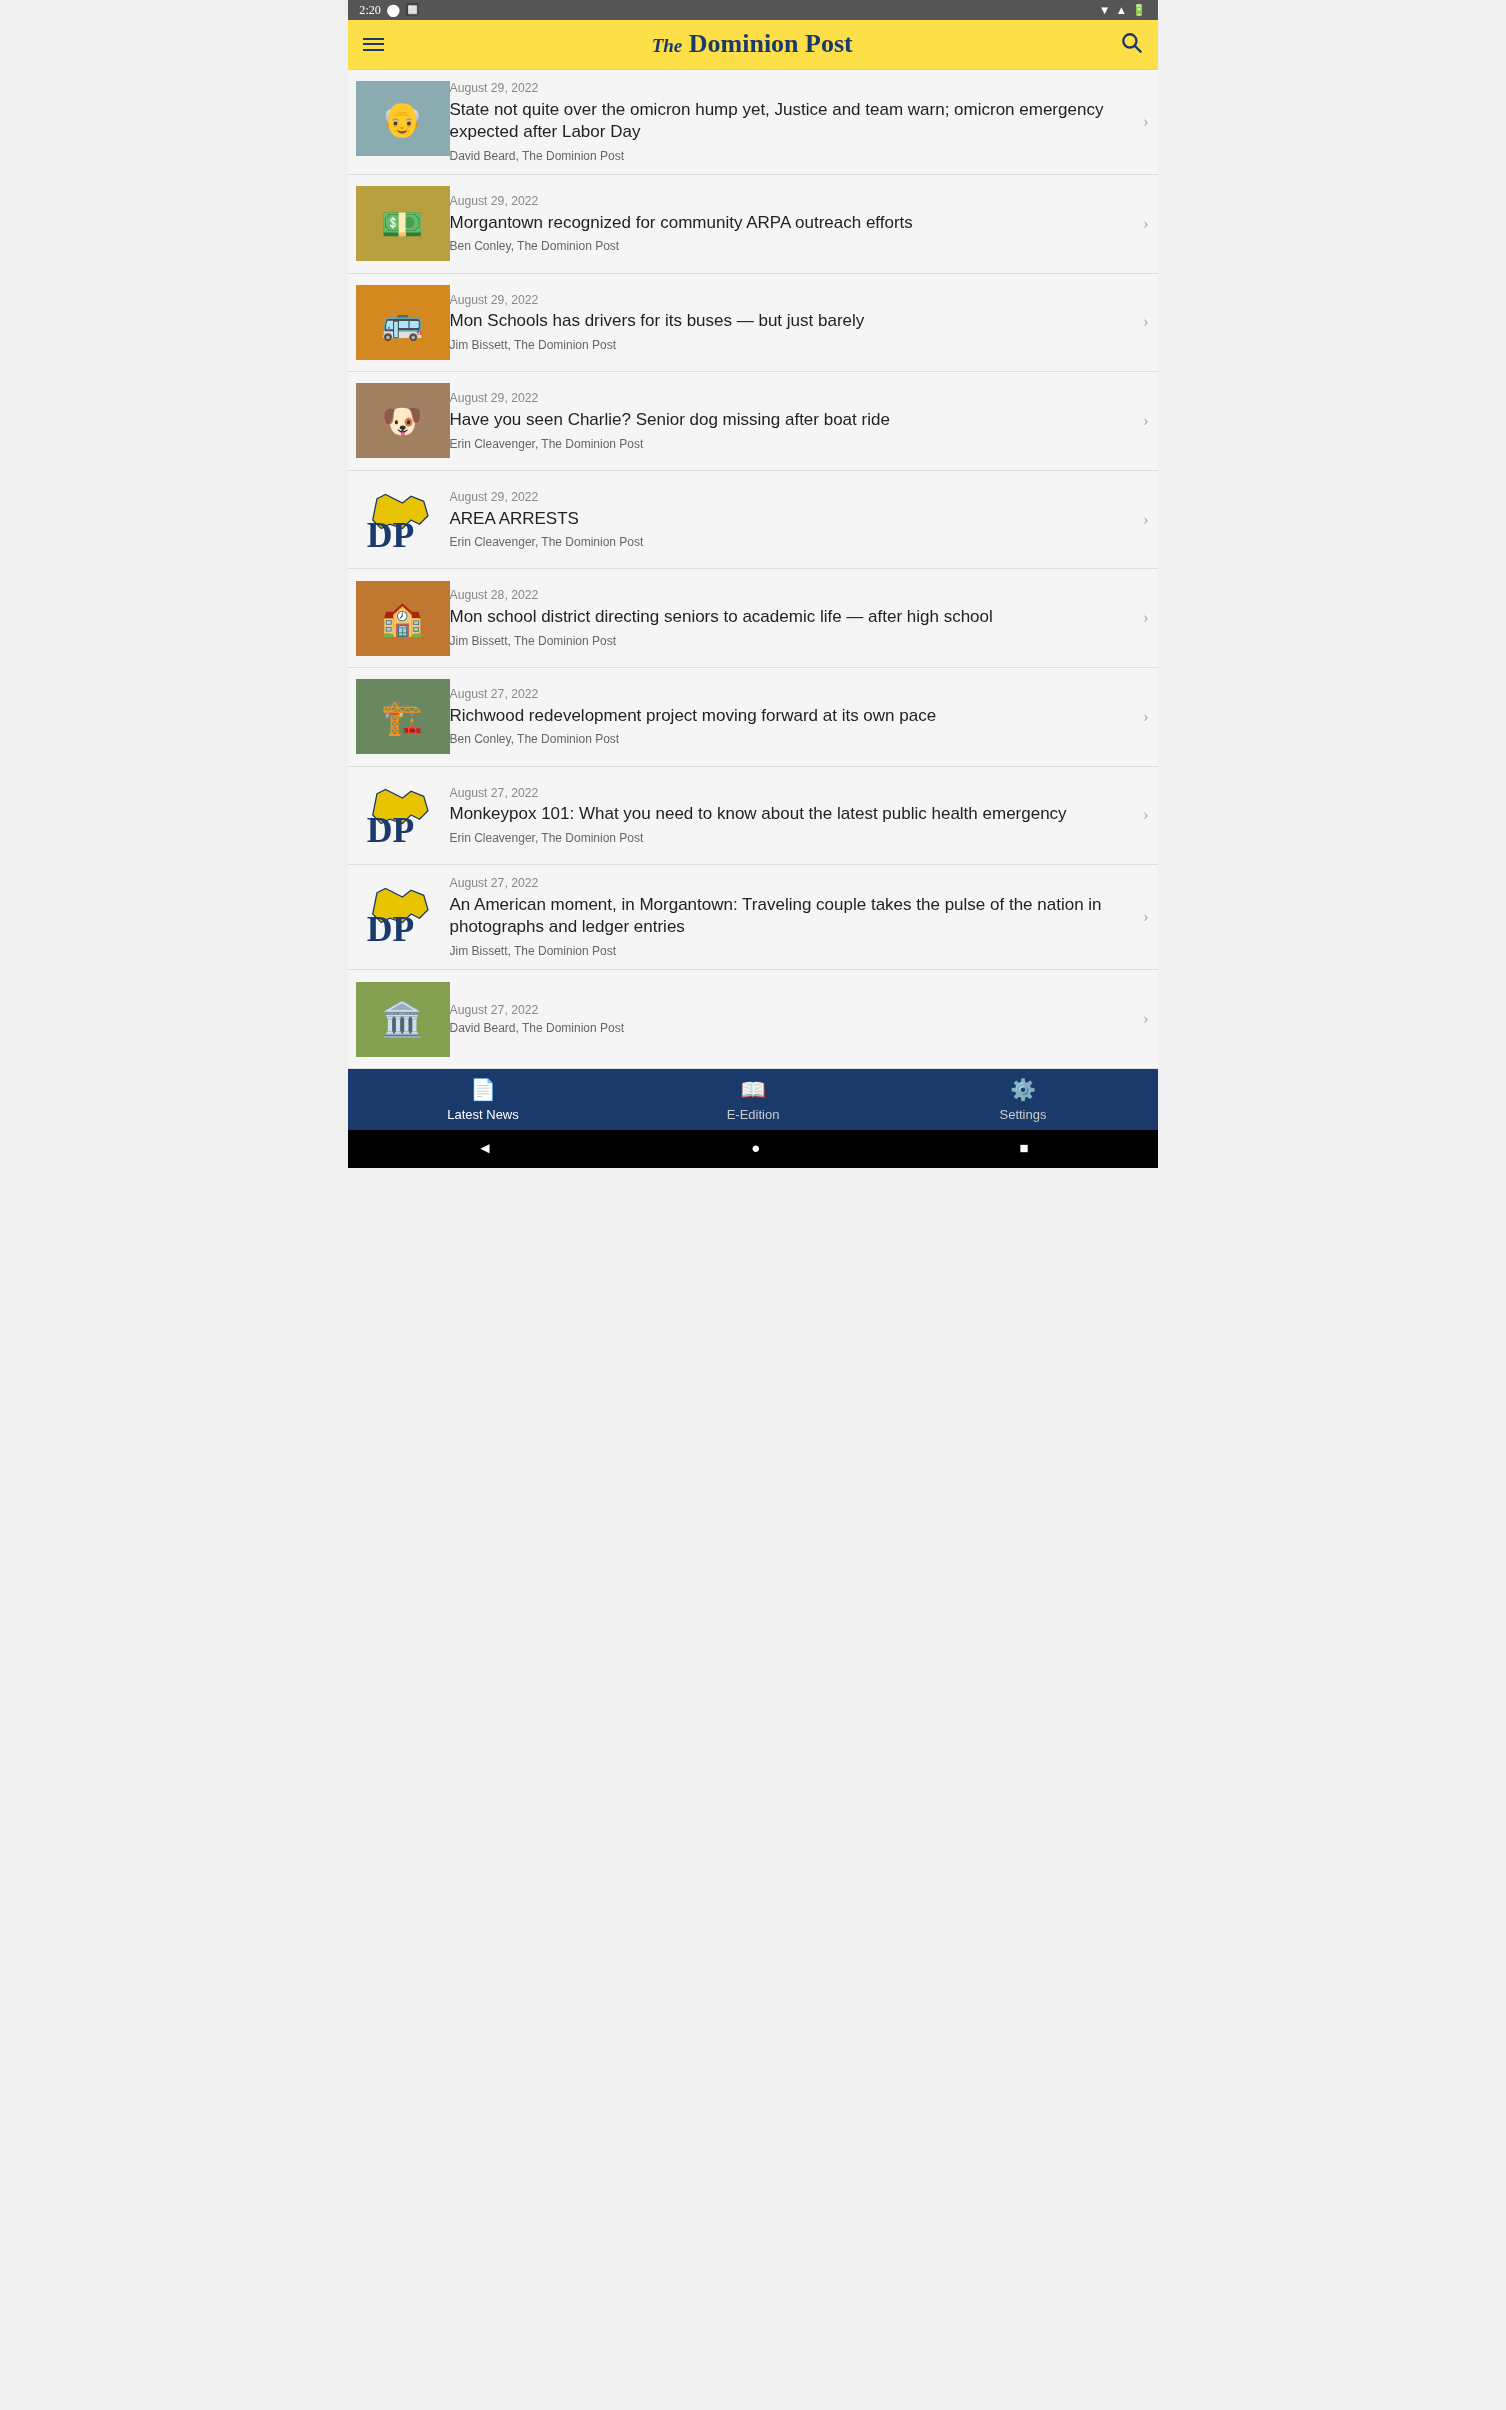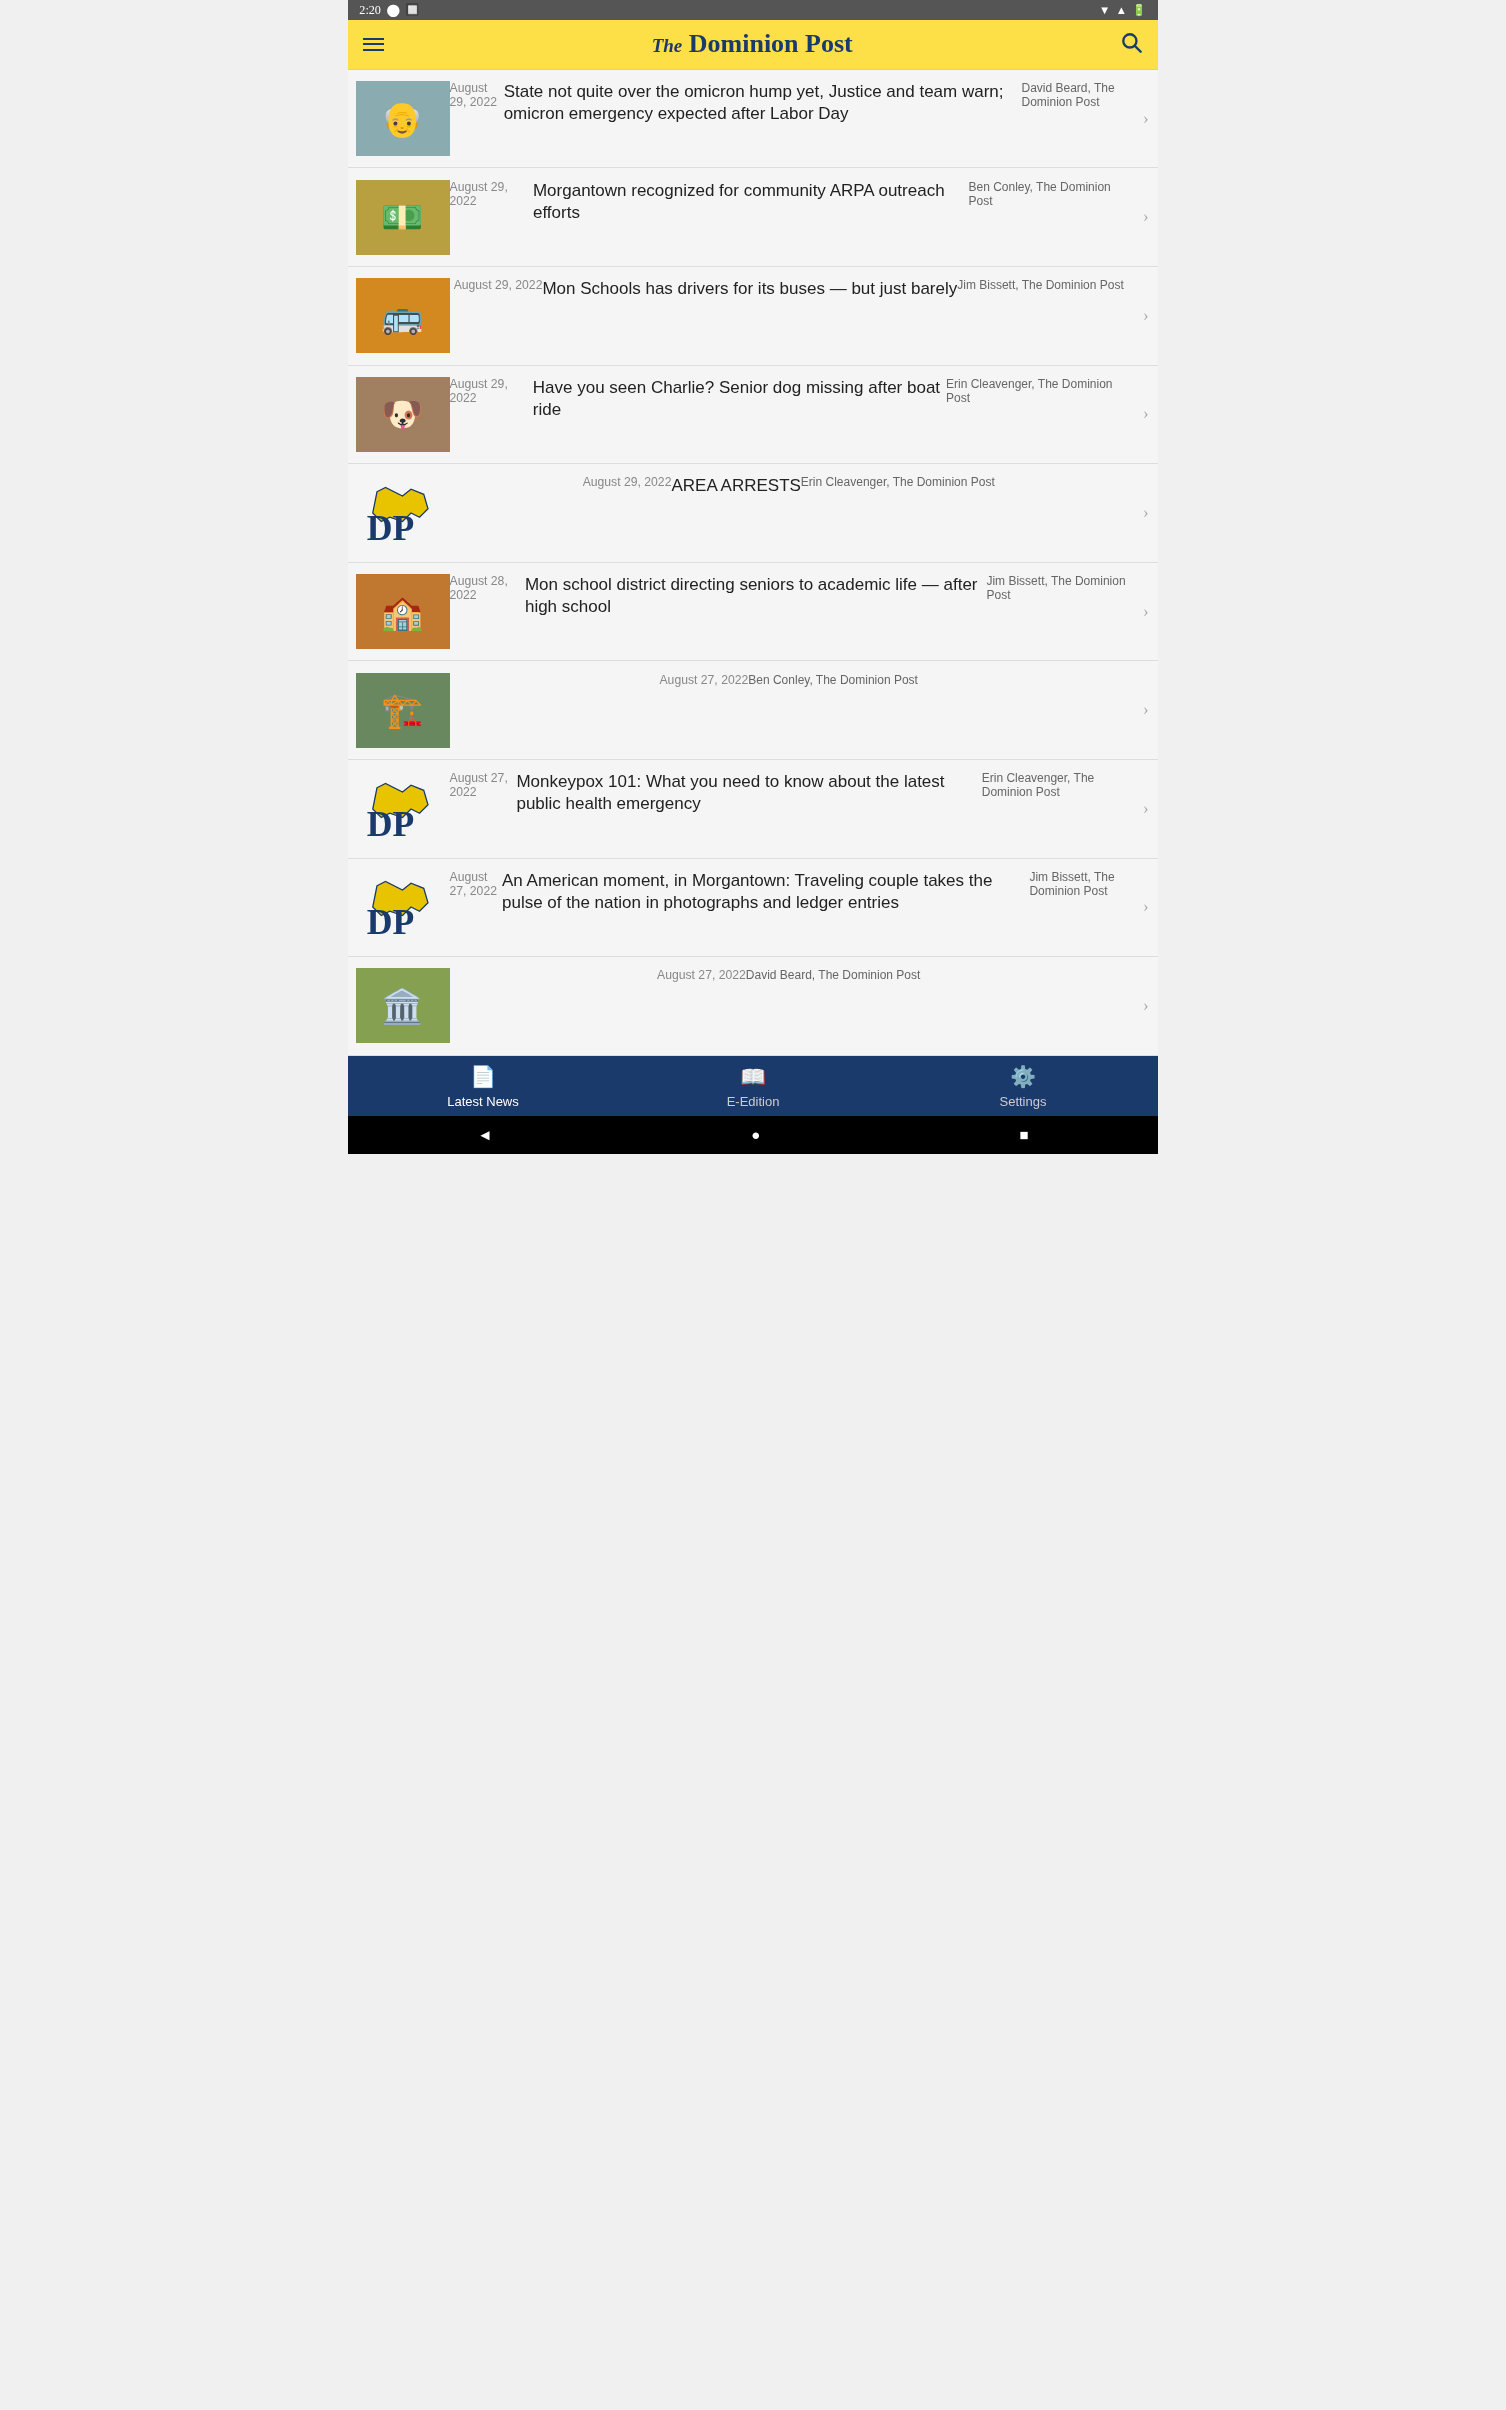--- a/index.html
+++ b/index.html
@@ -52,21 +52,21 @@
     .news-list { background: #f0f0f0; }
     .news-item {
       display: flex;
       align-items: stretch;
       background: #f5f5f5;
       border-bottom: 0.9px solid #ddd;
       padding: 11.3px 7.5px;
       cursor: pointer;
       position: relative;
     }
-    .news-content { flex: 1; display: flex; flex-direction: row; justify-content: center; padding-right: 22.6px; }
+    .news-content { flex: 1; display: flex; flex-direction: column; justify-content: center; padding-right: 22.6px; }
     .news-date { color: #888; font-size: 12.2px; font-family: Arial, sans-serif; margin-bottom: 3.8px; }
     .news-title { color: #222; font-size: 17px; font-family: Arial, sans-serif; line-height: 1.3; font-weight: 500; margin-bottom: 5.6px; }
     .news-author { color: #666; font-size: 12px; font-family: Arial, sans-serif; }
     .chevron {
       position: absolute;
       right: 9.4px;
       top: 50%;
       transform: translateY(-50%);
       color: #aaa;
       font-size: 17px;
@@ -229,20 +229,21 @@
       <div class="news-author">Jim Bissett, The Dominion Post</div>
     </div>
     <span class="chevron">›</span>
   </div>
     <div class="news-item">
     <div class="thumb-img" style="background:#6a8860; width:94px; height:75px; flex-shrink:0;">
     <span style="font-size:34px;">🏗️</span>
   </div>
     <div class="news-content">
       <div class="news-date">August 27, 2022</div>
+      <div class="news-title">Richwood redevelopment project moving forward at its own pace</div>
       <div class="news-author">Ben Conley, The Dominion Post</div>
     </div>
     <span class="chevron">›</span>
   </div>
     <div class="news-item">
     <div class="thumb-img dp-logo">
         <svg class="dp-svg" viewBox="0 0 100 80" xmlns="http://www.w3.org/2000/svg" style="font-size:32px">
     <rect width="100" height="80" fill="transparent"></rect>
 
     <path d="M20,15 L30,10 L50,20 L60,12 L75,18 L80,35 L70,45 L60,40 L50,50 L35,45 L25,50 L15,40 Z" fill="#e8c400" stroke="#1a3a6b" stroke-width="1.5"></path>

